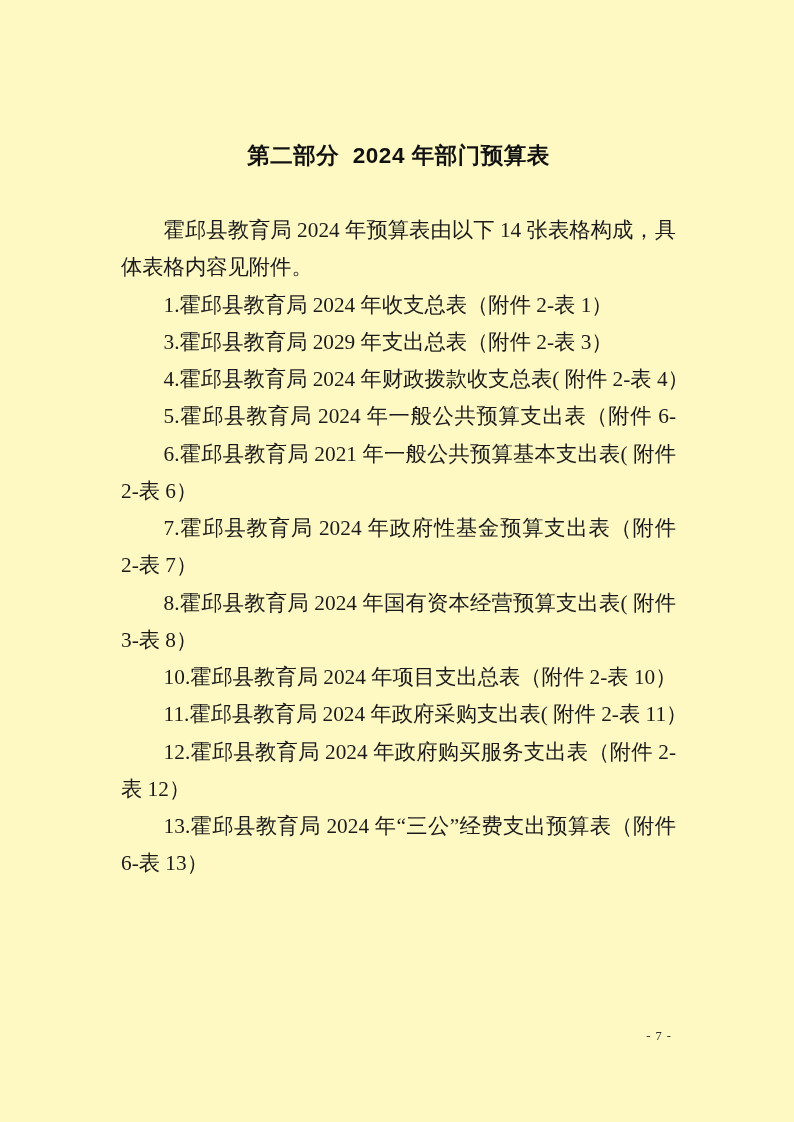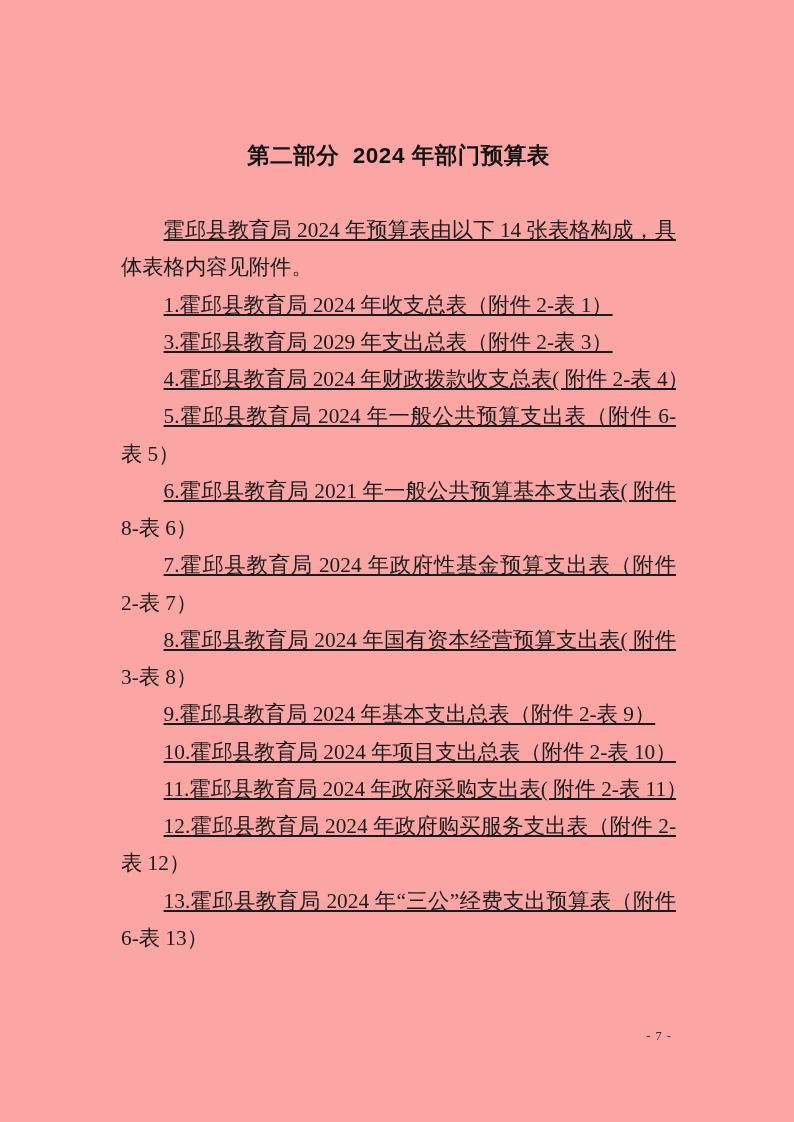--- a/index.html
+++ b/index.html
@@ -2,21 +2,21 @@
 <html><head>
 <meta charset="utf-8">
 <title>Document Page</title>
 <style>
   html, body { margin: 0; padding: 0; background: #888; }
   .page {
     position: relative;
     width: 794px;
     height: 1122px;
     margin: 0 auto;
-    background: #fca5a5;
+    background: #fef9c3;
     overflow: hidden;
     font-family: "Liberation Serif", "DejaVu Serif", serif;
     color: #1a1a1a;
   }
   .doc-title {
     position: absolute;
     top: 139px;
     left: 121px;
     width: 555px;
     text-align: center;
@@ -34,21 +34,21 @@
     left: 121px;
     width: 555px;
   }
   .line {
     height: 37.25px;
     line-height: 37.25px;
     font-size: 21.3px;
     white-space: nowrap;
     overflow: hidden;
   }
-  .indent { text-indent: 42.6px; text-decoration: underline; }
+  .indent { text-indent: 42.6px; }
   .just {
     text-align: justify;
     text-align-last: justify;
   }
   .page-footer {
     position: absolute;
     top: 1028px;
     right: 122px;
     font-size: 12.5px;
     line-height: 16px;
@@ -64,28 +64,26 @@
 
   <div class="doc-title">第二部分  2024 年部门预算表</div>
 
   <div class="doc-body">
     <div class="line indent just">霍邱县教育局 2024 年预算表由以下 14 张表格构成，具</div>
     <div class="line">体表格内容见附件。</div>
     <div class="line indent">1.霍邱县教育局 2024 年收支总表（附件 2-表 1）</div>
     <div class="line indent">3.霍邱县教育局 2029 年支出总表（附件 2-表 3）</div>
     <div class="line indent">4.霍邱县教育局 2024 年财政拨款收支总表( 附件 2-表 4）</div>
     <div class="line indent just">5.霍邱县教育局 2024 年一般公共预算支出表（附件 6-</div>
-    <div class="line">表 5）</div>
     <div class="line indent just">6.霍邱县教育局 2021 年一般公共预算基本支出表( 附件</div>
-    <div class="line">8-表 6）</div>
+    <div class="line">2-表 6）</div>
     <div class="line indent just">7.霍邱县教育局 2024 年政府性基金预算支出表（附件</div>
     <div class="line">2-表 7）</div>
     <div class="line indent just">8.霍邱县教育局 2024 年国有资本经营预算支出表( 附件</div>
     <div class="line">3-表 8）</div>
-    <div class="line indent">9.霍邱县教育局 2024 年基本支出总表（附件 2-表 9）</div>
     <div class="line indent">10.霍邱县教育局 2024 年项目支出总表（附件 2-表 10）</div>
     <div class="line indent">11.霍邱县教育局 2024 年政府采购支出表( 附件 2-表 11）</div>
     <div class="line indent just">12.霍邱县教育局 2024 年政府购买服务支出表（附件 2-</div>
     <div class="line">表 12）</div>
     <div class="line indent just">13.霍邱县教育局 2024 年“三公”经费支出预算表（附件</div>
     <div class="line">6-表 13）</div>
   </div>
 
   <div class="page-footer">- 7 -</div>
 

